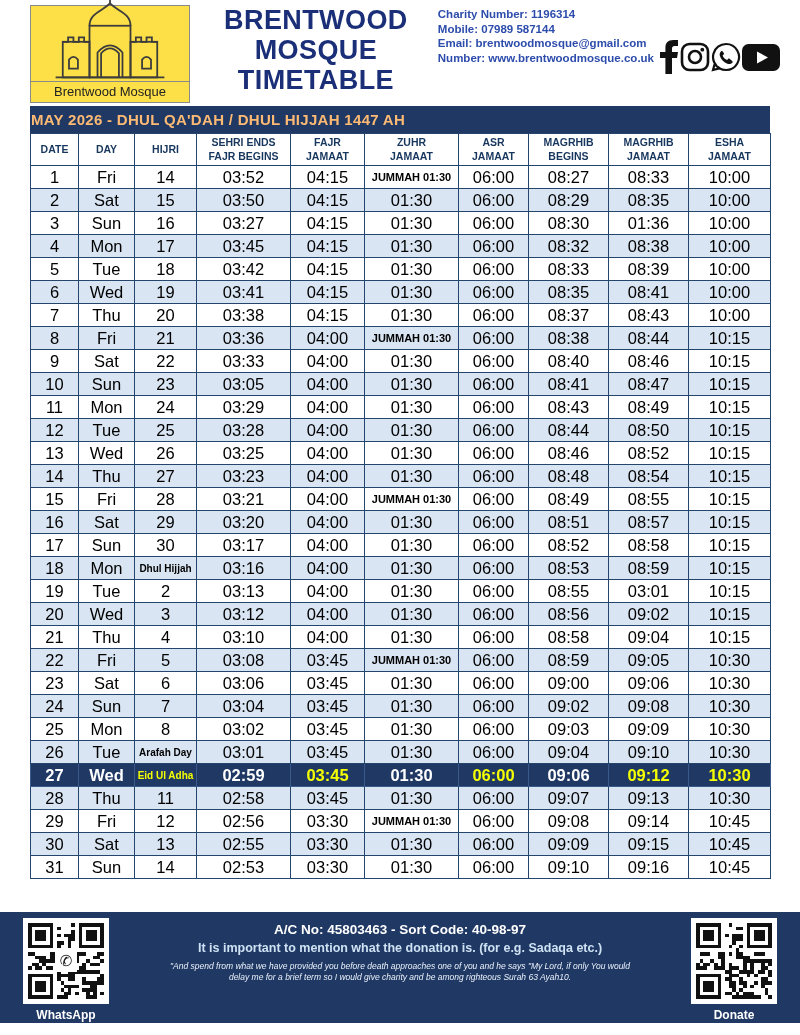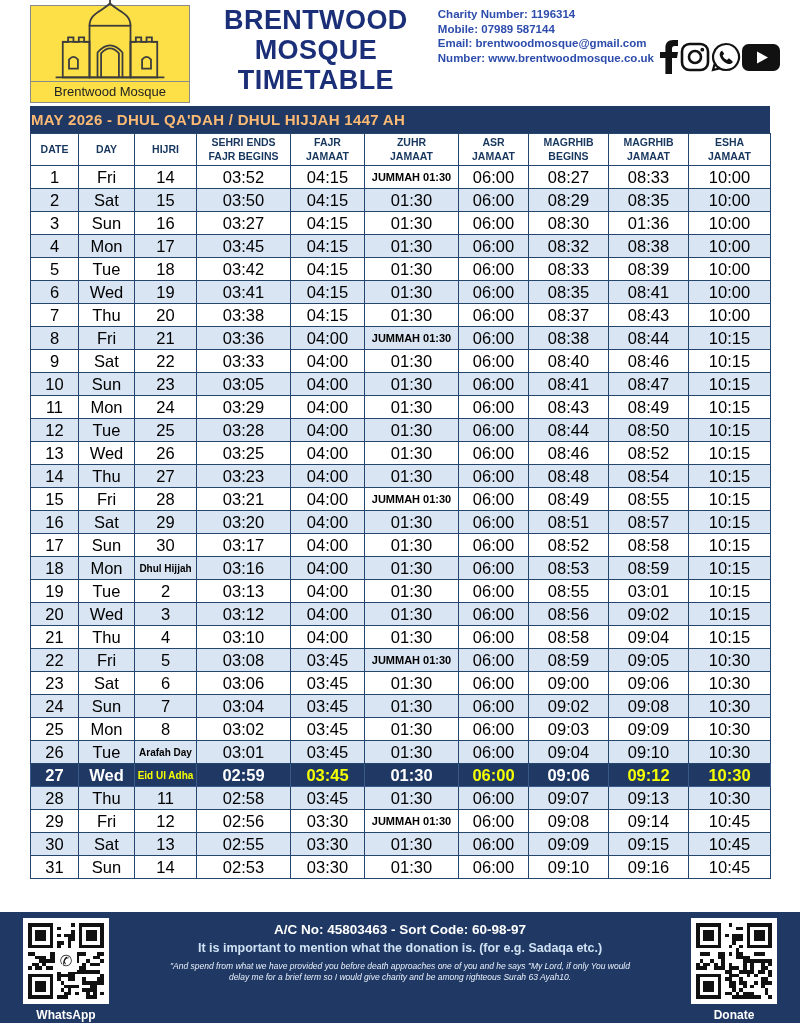--- a/index.html
+++ b/index.html
@@ -676,21 +676,21 @@
             <rect x="16" y="2" width="3" height="3"></rect>
             <path d="M0 14h7v7h-7z M1 15v5h5v-5z" fill-rule="evenodd"></path>
             <rect x="2" y="16" width="3" height="3"></rect>
           </svg>
         <div class="qr-center">✆</div>
       </div>
       <div class="qr-label">WhatsApp</div>
     </div>
 
     <div class="foot-center">
-      <div class="bank2">A/C No: 45803463 - Sort Code: 60-98-97</div>
+      <div class="bank2">A/C No: 45803463 - Sort Code: 40-98-97</div>
       <div class="bank3">It is important to mention what the donation is. (for e.g. Sadaqa etc.)</div>
       <div class="quote">"And spend from what we have provided you before death approaches one of you and he says "My Lord, if only You would delay me for a brief term so I would give charity and be among righteous Surah 63 Ayah10.</div>
     </div>
 
     <div class="qr-col">
       <div class="qr-tile">
         <svg id="qr2" shape-rendering="crispEdges" aria-hidden="true" viewBox="0 0 21 21">
             <rect x="9" y="0" width="1" height="1"></rect>
             <rect x="11" y="1" width="1" height="1"></rect>
             <rect x="12" y="1" width="1" height="1"></rect>

